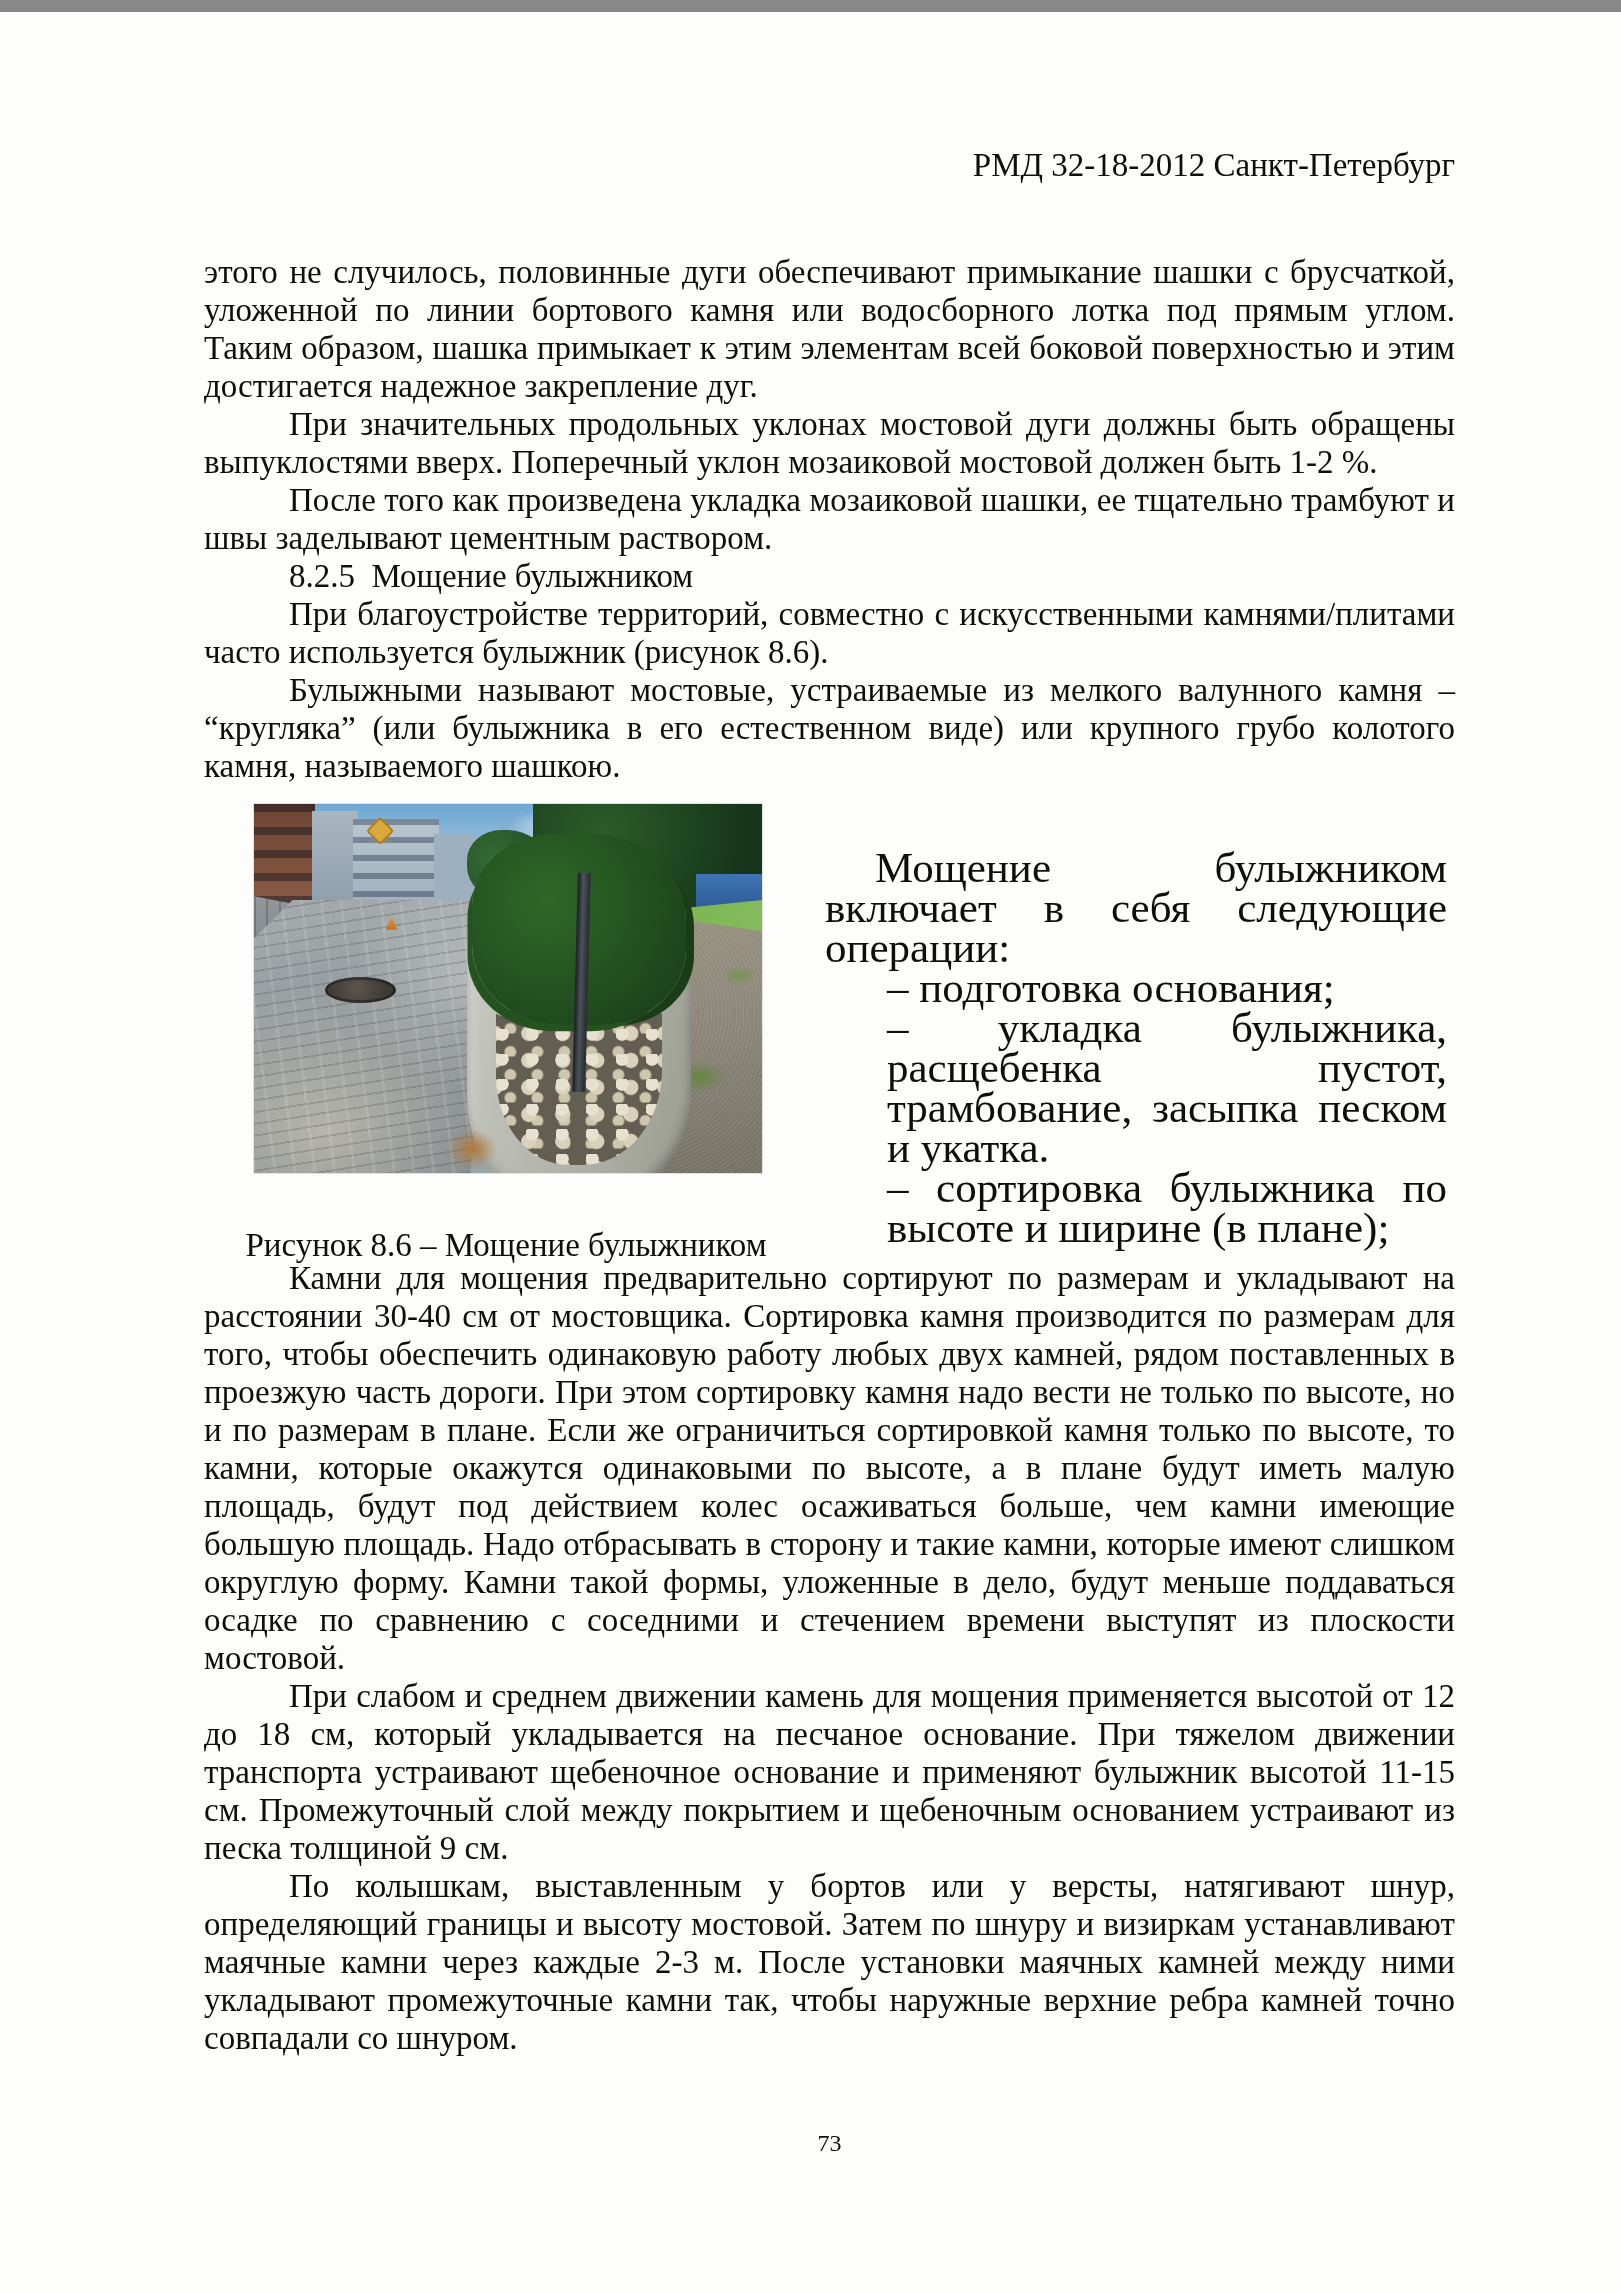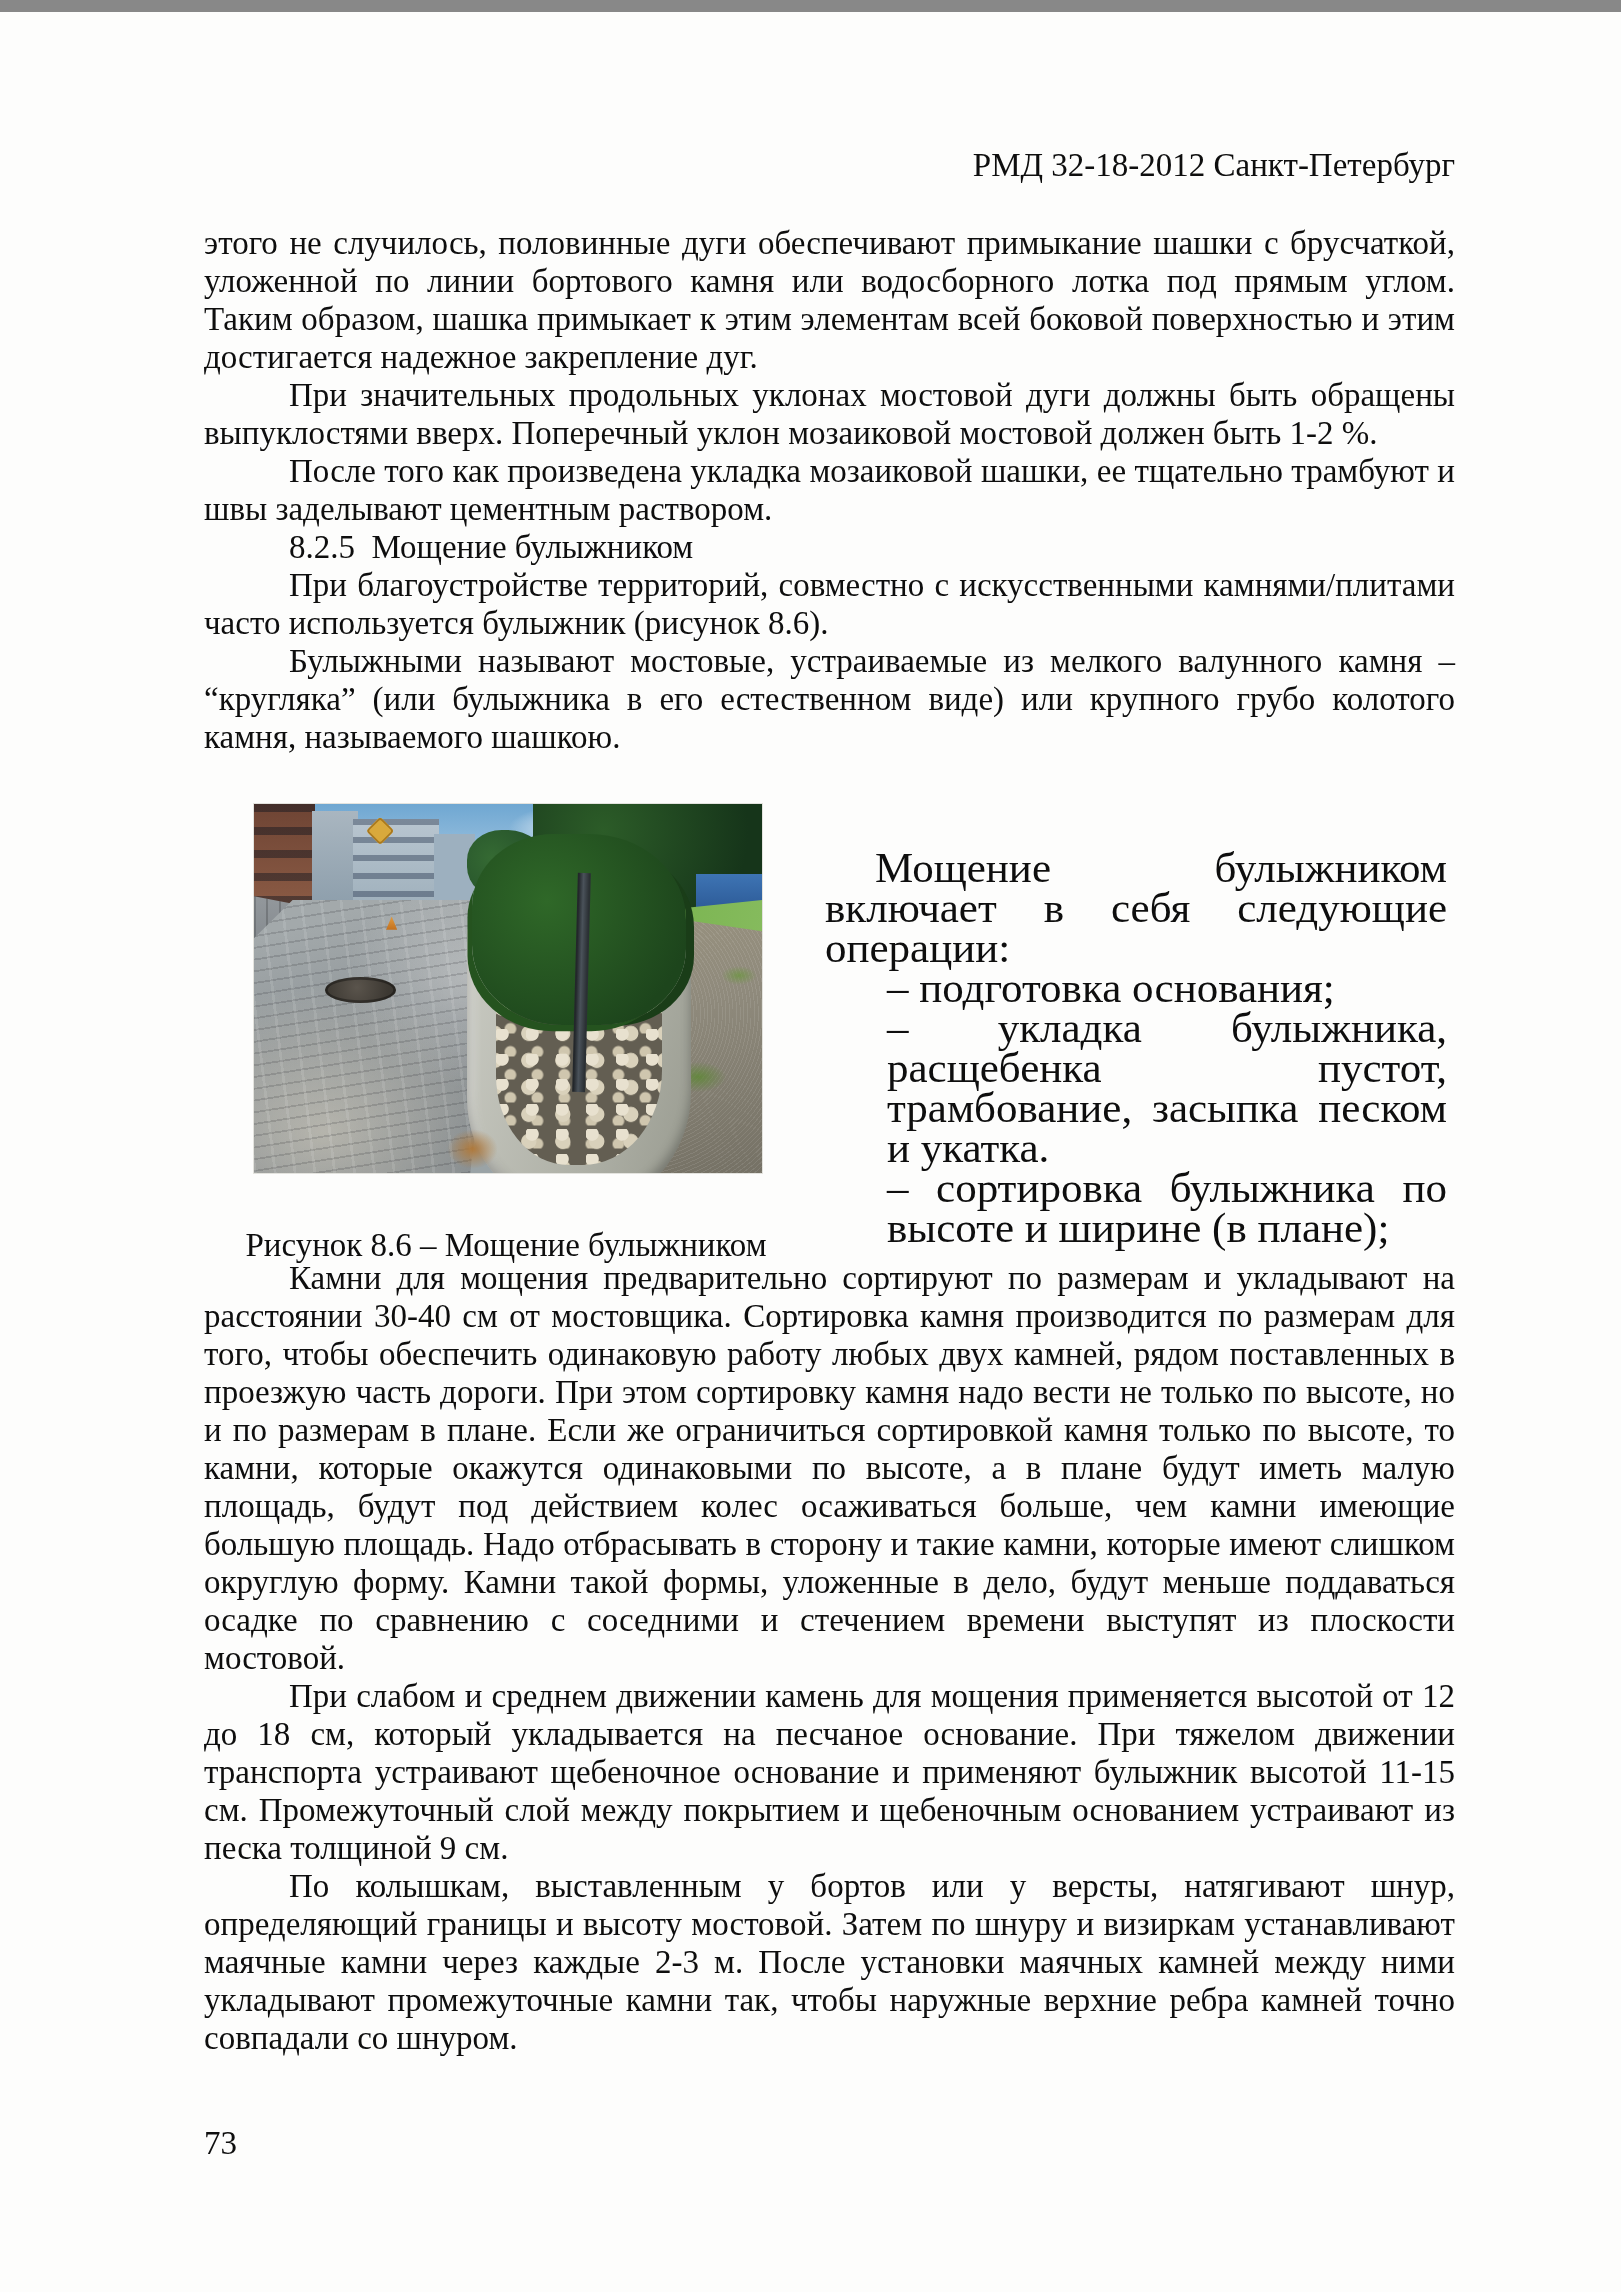--- a/index.html
+++ b/index.html
@@ -15,21 +15,21 @@
   }
 
   
   .doc-header {
     position: absolute;
     top: 134px; left: 204px; width: 1251px;
     font-size: 33px; line-height: 39px;
     text-align: right;
     white-space: nowrap;
   }
-  .text-top    { position: absolute; top: 212px;  left: 204px; width: 1251px; }
+  .text-top    { position: absolute; top: 241px;  left: 204px; width: 1251px; }
   .text-bottom { position: absolute; top: 1247px; left: 204px; width: 1251px; }
   .text-top p, .text-bottom p {
     margin: 0;
     font-size: 33px; line-height: 38px;
     text-align: justify;
     text-indent: 85px;
   }
   .text-top p.no-indent { text-indent: 0; }
   .section-heading {
     margin: 0;
@@ -56,22 +56,22 @@
     position: absolute;
     top: 1214px; left: 215px; width: 582px;
     font-size: 33px; line-height: 38px;
     text-align: center;
     white-space: nowrap;
   }
 
   .page-number {
     position: absolute;
     top: 2112px; left: 204px; width: 1251px;
-    font-size: 33px; line-height: 38px;
-    text-align: left;
+    font-size: 24px; line-height: 38px;
+    text-align: center;
   }
 
   
   .photo {
     position: absolute;
     top: 792px; left: 254px; width: 508px; height: 369px;
     overflow: hidden;
     background: #9aa3a6;
     outline: 0.9px solid #e3e3de;
   }

